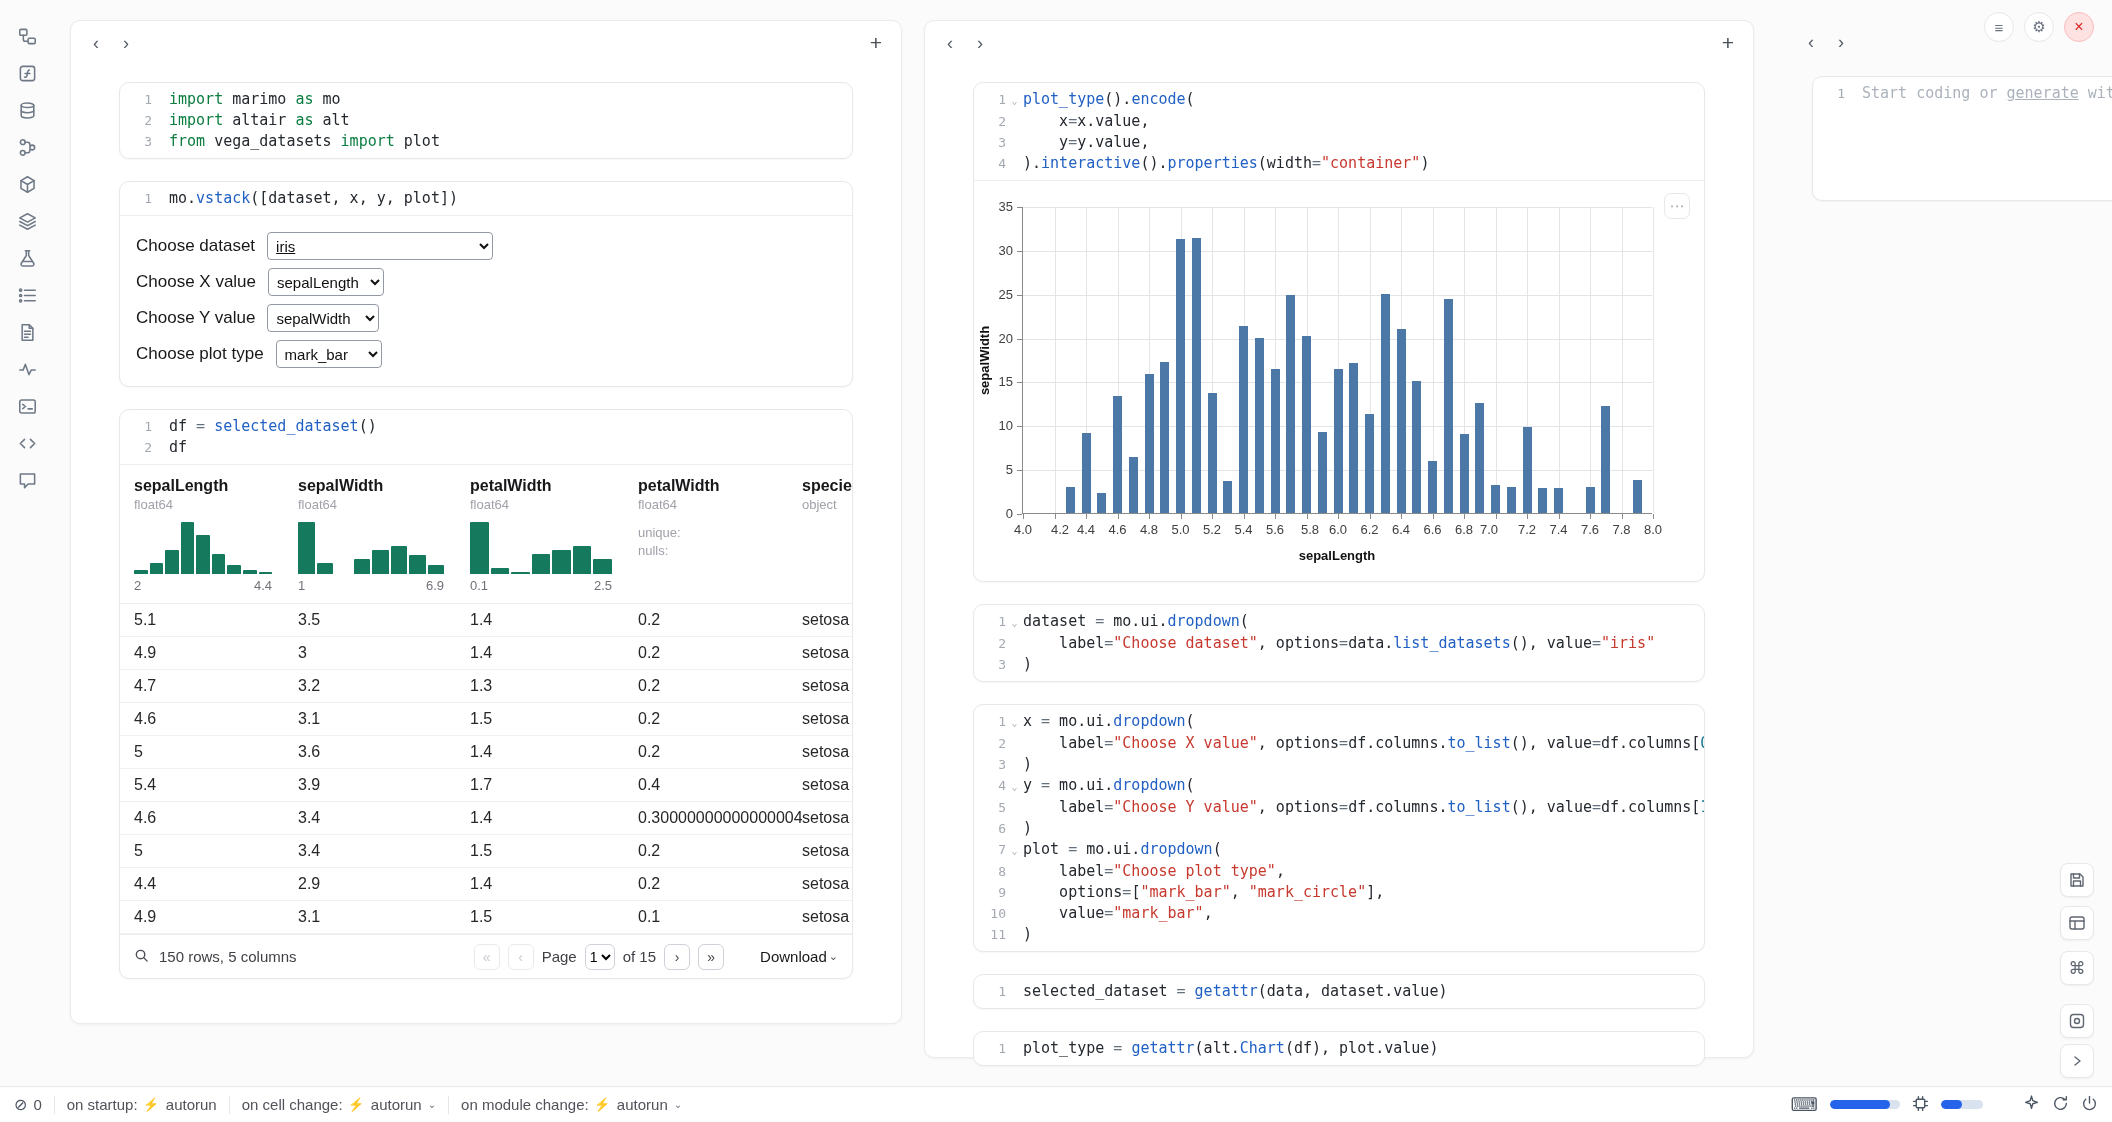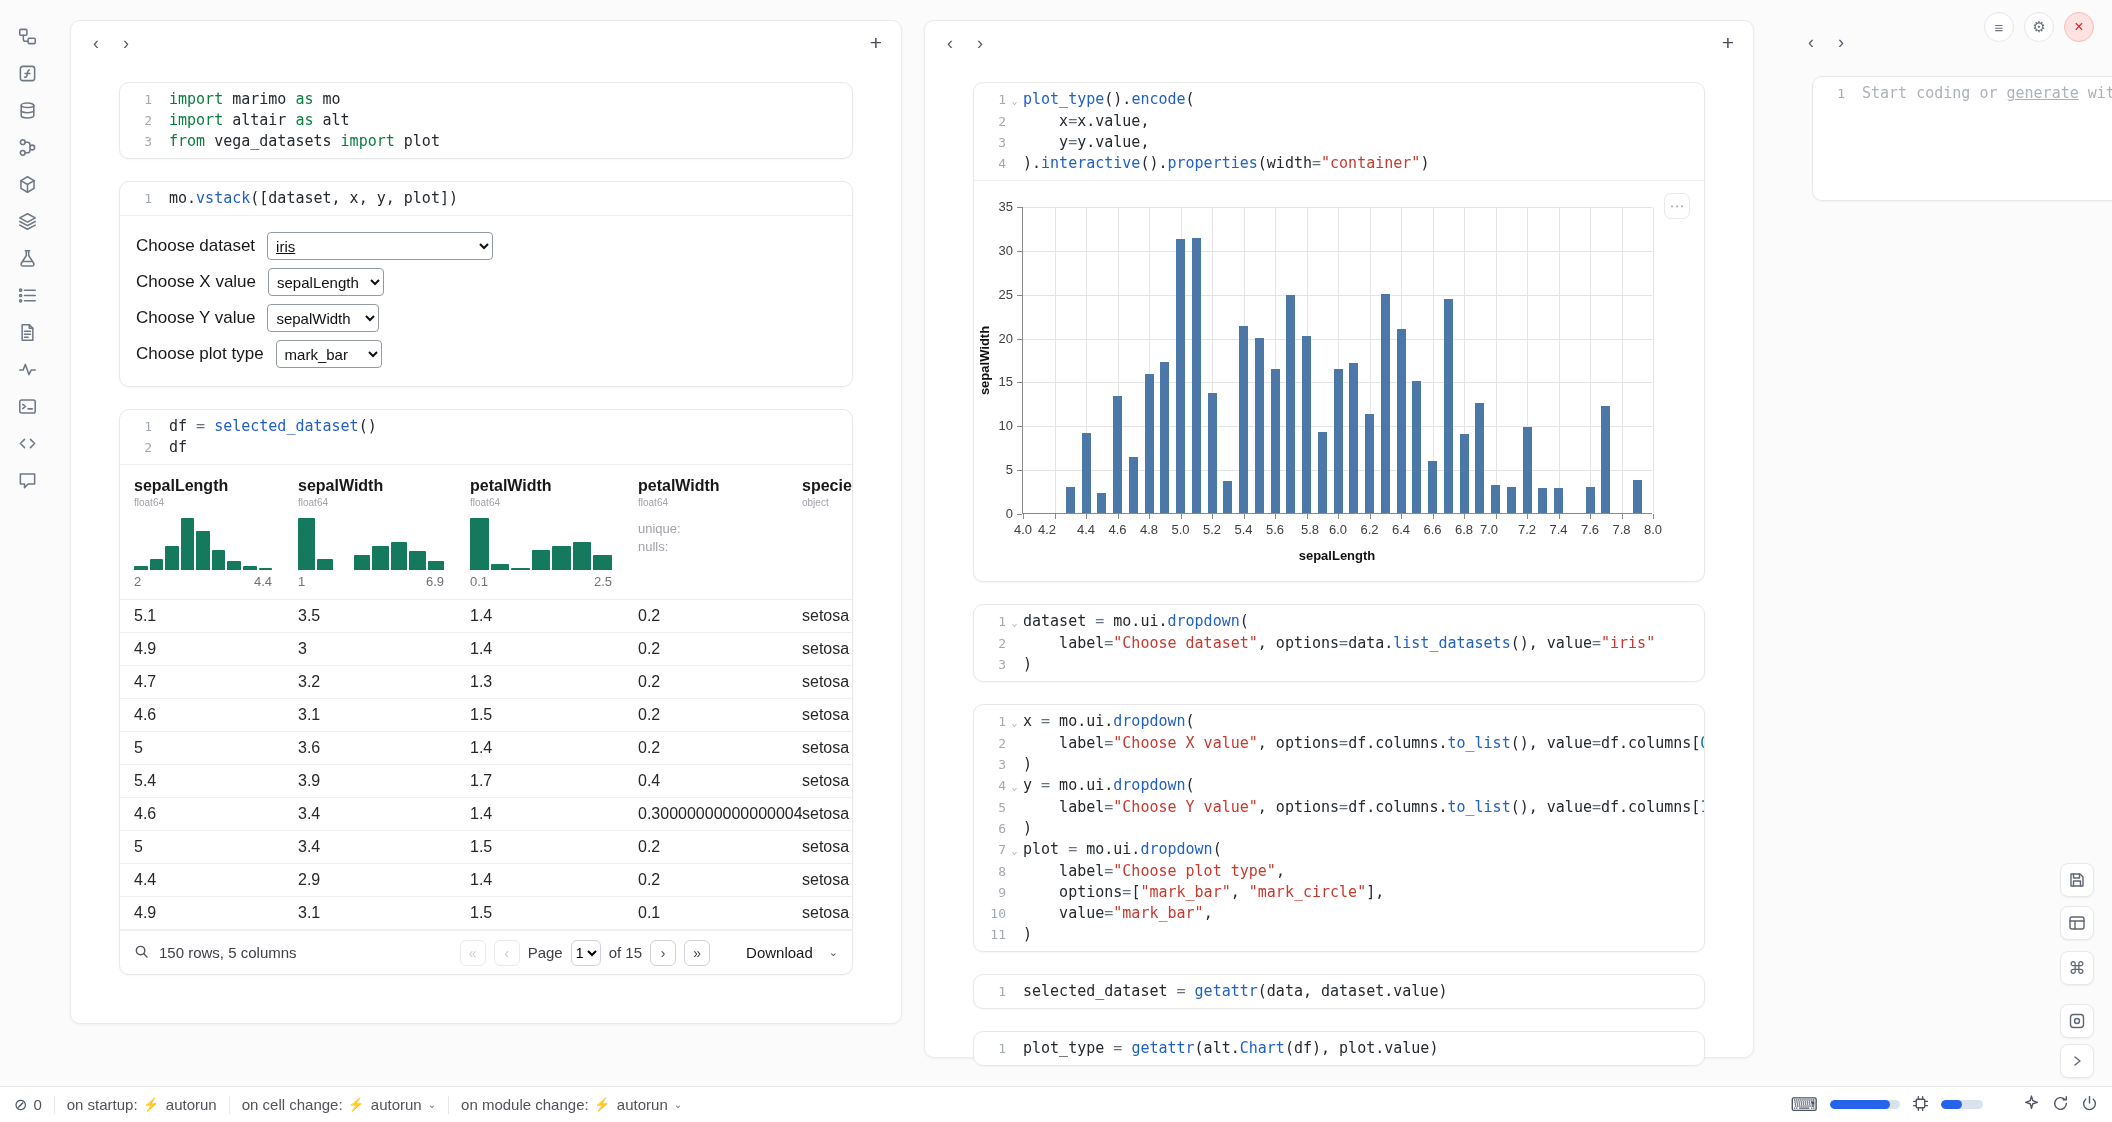--- a/index.html
+++ b/index.html
@@ -48,38 +48,38 @@
   .controls { padding:12px 16px 14px; }
   .control-row { display:flex; align-items:center; gap:12px; height:36px; font-size:17px; color:#18181b; }
   .control-row select { height:28px; border:1px solid #949aa3; border-radius:4px; background:#fff;
                         font-size:15px; font-family:inherit; padding:0 4px; color:#111; }
 
   
   .tbl { font-size:16px; }
   .tbl-grid { display:grid; grid-template-columns:164px 172px 168px 164px minmax(0,1fr); padding-left:14px; }
   .tbl-head { padding-top:12px; }
   .col-name { font-weight:600; color:#18181b; white-space:nowrap; overflow:hidden; }
-  .col-type { font-size:10px; color:#a1a1aa; margin-top:2px; white-space:nowrap; overflow:hidden; }
+  .col-type { font-size:13px; color:#a1a1aa; margin-top:2px; white-space:nowrap; overflow:hidden; }
   .hist-cell { padding-right:26px; overflow:hidden; }
   .hist { height:52px; display:flex; align-items:flex-end; gap:2px; margin-top:10px; }
   .hbar { flex:1; background:var(--hist,#15795d); border-radius:1px 1px 0 0; }
   .minmax { display:flex; justify-content:space-between; font-size:13px; color:#71717a; margin-top:4px; }
   .stats { font-size:13px; color:#a1a1aa; margin-top:12px; line-height:18px; white-space:nowrap; overflow:hidden; }
   .tbl-body { margin-top:10px; border-top:1px solid #ededf0; }
   .tbl-row { height:33px; align-items:center; border-bottom:1px solid #f0f1f3; color:#27272a; }
   .tbl-row > div { white-space:nowrap; overflow:hidden; padding-right:8px; }
   .tbl-footer { display:flex; align-items:center; border-top:1px solid #ededf0; height:44px;
                 padding:0 14px; gap:10px; font-size:15px; color:#3f3f46; }
   .tbl-footer svg { width:15px; height:15px; stroke:#52525b; fill:none; stroke-width:1.5; stroke-linecap:round; }
   .pg-group { margin-left:auto; display:flex; align-items:center; gap:8px; }
   .pg-btn { width:26px; height:26px; border:1px solid #cfd2d8; border-radius:6px; display:flex;
             align-items:center; justify-content:center; font-size:14px; color:#3f3f46; background:#fff; }
   .pg-btn.disabled { border-color:#e9eaee; color:#c7cad0; }
   .page-select { height:26px; border:1px solid #cfd2d8; border-radius:6px; font-size:14px; background:#fff; font-family:inherit; }
-  .download { display:flex; align-items:center; gap:16px; color:#18181b; font-size:15px; margin-left:28px; }
+  .download { display:flex; align-items:center; gap:2px; color:#18181b; font-size:15px; margin-left:28px; }
   .download .chev { font-size:11px; color:#52525b; }
 
   
   .chart-output { position:relative; padding:26px 52px 18px 48px; }
   .cell-menu { position:absolute; top:12px; right:14px; width:26px; height:26px; border:1px solid #e7e8ea;
                border-radius:7px; color:#9ca3af; display:flex; align-items:center; justify-content:center;
                background:#fff; font-size:15px; z-index:3; }
   .chart { position:relative; width:630px; height:307px; border-left:1px solid #8a8a8a; border-bottom:1px solid #8a8a8a; }
   .gridline-h { position:absolute; left:0; right:0; height:1px; background:#e4e4e7; }
   .gridline-v { position:absolute; top:0; bottom:0; width:1px; background:#e4e4e7; }
@@ -472,21 +472,21 @@
           <div class="gridline-h" style="top: 43.8571px;"></div>
           <div class="ytickmark" style="top: 43.8571px;"></div>
           <div class="ytick" style="top: 35.8571px;">30</div>
           <div class="gridline-h" style="top: 0px;"></div>
           <div class="ytickmark" style="top: 0px;"></div>
           <div class="ytick" style="top: -8px;">35</div>
           <div class="xtickmark" style="left: 0px;"></div>
           <div class="xtick" style="left: -15px;">4.0</div>
           <div class="gridline-v" style="left: 31.5px;"></div>
           <div class="xtickmark" style="left: 31.5px;"></div>
-          <div class="xtick" style="left: 9px;">4.2</div>
+          <div class="xtick" style="left: 22px;">4.2</div>
           <div class="gridline-v" style="left: 63px;"></div>
           <div class="xtickmark" style="left: 63px;"></div>
           <div class="xtick" style="left: 48px;">4.4</div>
           <div class="gridline-v" style="left: 94.5px;"></div>
           <div class="xtickmark" style="left: 94.5px;"></div>
           <div class="xtick" style="left: 79.5px;">4.6</div>
           <div class="gridline-v" style="left: 126px;"></div>
           <div class="xtickmark" style="left: 126px;"></div>
           <div class="xtick" style="left: 111px;">4.8</div>
           <div class="gridline-v" style="left: 157.5px;"></div>

